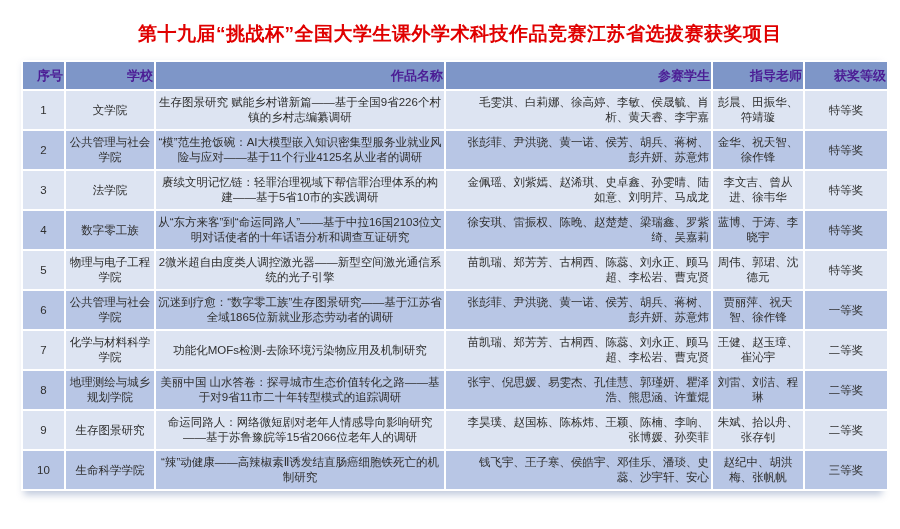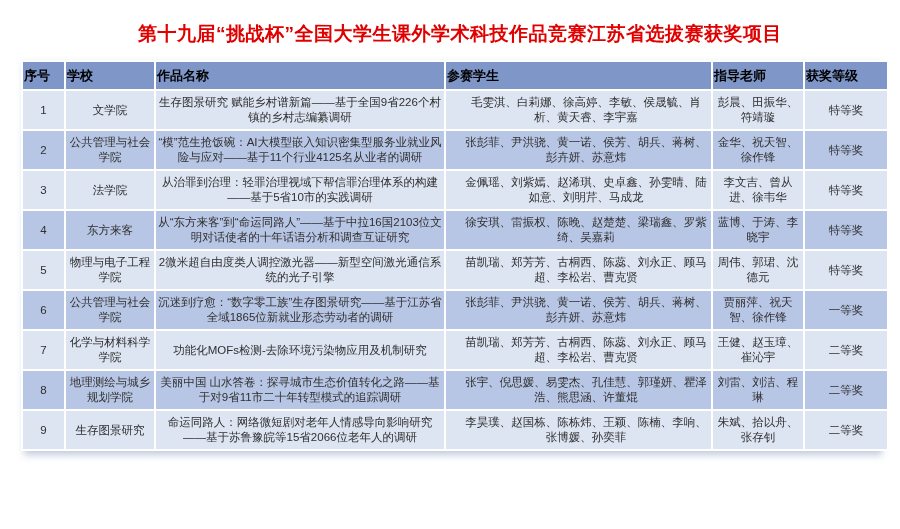--- a/index.html
+++ b/index.html
@@ -36,41 +36,41 @@
   }
   table{
     width:100%;
     border-collapse:separate;
     border-spacing:2px;
     background:#ffffff;
     table-layout:fixed;
   }
   th{
     background:var(--header-bg);
-    color:#000000;
+    color:#4c1d95;
     font-size:13px;
     font-weight:bold;
     height:27px;
-    text-align:left;
+    text-align:right;
     vertical-align:middle;
     padding:0 1px;
   }
   td{
     font-size:11.5px;
     line-height:1.28;
     color:var(--body-text);
     height:38px;
     vertical-align:middle;
     text-align:center;
     padding:1px 2px;
     word-break:break-all;
   }
   tr.row-odd td{background:var(--row-light);}
   tr.row-even td{background:var(--row-dark);}
-  td.col-students{text-align:center;padding-left:17px;}
+  td.col-students{text-align:right;padding-left:17px;}
 </style>
 </head>
 <body>
 
 <div class="page-title">第十九届“挑战杯”全国大学生课外学术科技作品竞赛江苏省选拔赛获奖项目</div>
 
 <div class="table-wrap">
   <table>
     <colgroup>
       <col style="width:41px">
@@ -103,28 +103,28 @@
           <td class="col-no">2</td>
           <td class="col-school">公共管理与社会学院</td>
           <td class="col-work">“模”范生抢饭碗：AI大模型嵌入知识密集型服务业就业风险与应对——基于11个行业4125名从业者的调研</td>
           <td class="col-students">张彭菲、尹洪骁、黄一诺、侯芳、胡兵、蒋树、彭卉妍、苏意炜</td>
           <td class="col-teachers">金华、祝天智、徐作锋</td>
           <td class="col-award">特等奖</td>
         </tr>
         <tr class="row-odd">
           <td class="col-no">3</td>
           <td class="col-school">法学院</td>
-          <td class="col-work">从治罪到治理：轻罪治理视域下帮信罪治理体系的构建——基于5省10市的实践调研</td>
+          <td class="col-work">赓续文明记忆链：轻罪治理视域下帮信罪治理体系的构建——基于5省10市的实践调研</td>
           <td class="col-students">金佩瑶、刘紫嫣、赵浠琪、史卓鑫、孙雯晴、陆如意、刘明芹、马成龙</td>
           <td class="col-teachers">李文吉、曾从进、徐韦华</td>
           <td class="col-award">特等奖</td>
         </tr>
         <tr class="row-even">
           <td class="col-no">4</td>
-          <td class="col-school">东方来客</td>
+          <td class="col-school">数字零工族</td>
           <td class="col-work">从“东方来客”到“命运同路人”——基于中拉16国2103位文明对话使者的十年话语分析和调查互证研究</td>
           <td class="col-students">徐安琪、雷振权、陈晚、赵楚楚、梁瑞鑫、罗紫绮、吴嘉莉</td>
           <td class="col-teachers">蓝博、于涛、李晓宇</td>
           <td class="col-award">特等奖</td>
         </tr>
         <tr class="row-odd">
           <td class="col-no">5</td>
           <td class="col-school">物理与电子工程学院</td>
           <td class="col-work">2微米超自由度类人调控激光器——新型空间激光通信系统的光子引擎</td>
           <td class="col-students">苗凯瑞、郑芳芳、古桐西、陈蕊、刘永正、顾马超、李松岩、曹克贤</td>
@@ -156,15 +156,23 @@
           <td class="col-award">二等奖</td>
         </tr>
         <tr class="row-odd">
           <td class="col-no">9</td>
           <td class="col-school">生存图景研究</td>
           <td class="col-work">命运同路人：网络微短剧对老年人情感导向影响研究——基于苏鲁豫皖等15省2066位老年人的调研</td>
           <td class="col-students">李昊璞、赵国栋、陈栋炜、王颖、陈楠、李响、张博媛、孙奕菲</td>
           <td class="col-teachers">朱斌、拾以舟、张存钊</td>
           <td class="col-award">二等奖</td>
         </tr>
+        <tr class="row-even">
+          <td class="col-no">10</td>
+          <td class="col-school">生命科学学院</td>
+          <td class="col-work">“辣”动健康——高辣椒素Ⅱ诱发结直肠癌细胞铁死亡的机制研究</td>
+          <td class="col-students">钱飞宇、王子寒、侯皓宇、邓佳乐、潘琰、史蕊、沙宇轩、安心</td>
+          <td class="col-teachers">赵纪中、胡洪梅、张帆帆</td>
+          <td class="col-award">三等奖</td>
+        </tr>
       </tbody>
   </table>
 </div>
 
 </body></html>

